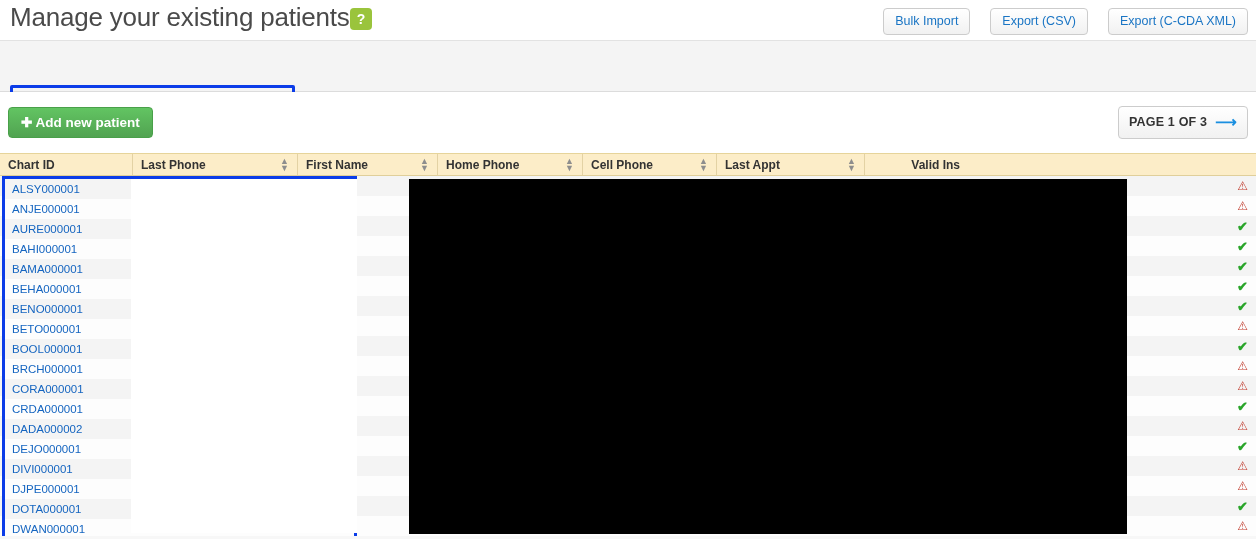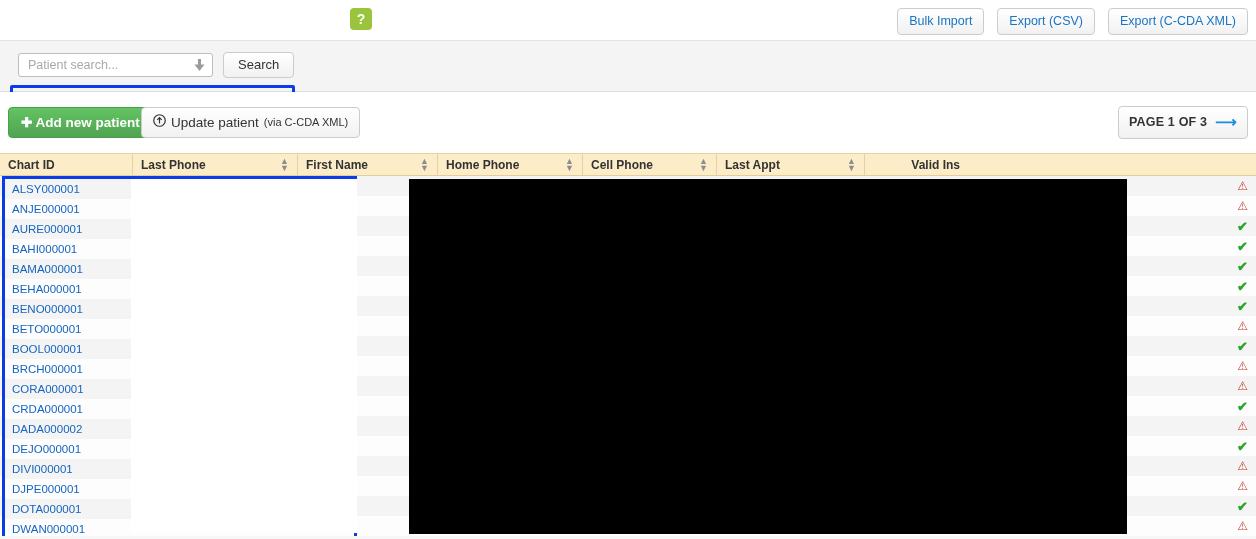--- a/index.html
+++ b/index.html
@@ -22,21 +22,21 @@
     letter-spacing: -0.2px; white-space: nowrap;
   }
   .help-badge {
     position: absolute; left: 350px; top: 8px;
     width: 22px; height: 22px; border-radius: 4px;
     background: #9ac43c; color: #fff;
     font-size: 14px; font-weight: bold;
     display: flex; align-items: center; justify-content: center;
     cursor: pointer;
   }
-  .top-btns { position: absolute; right: 8px; top: 8px; display: flex; gap: 13px; }
+  .top-btns { position: absolute; right: 8px; top: 8px; display: flex; gap: 20px; }
   .btn {
     border: 1px solid #ccc; border-radius: 4px;
     background: linear-gradient(#ffffff, #f1f1f1);
     font-size: 12.5px; padding: 5px 11px 6px;
     color: #333; white-space: nowrap; cursor: pointer;
     font-family: "Liberation Sans", sans-serif;
   }
   .btn-link-text { color: #1a75c4; }
 
   
@@ -143,59 +143,38 @@
   .hl-ids { position: absolute; left: 7px; top: 0; width: 120px; }
   .hl-ids .hl-id { height: 20px; display: flex; align-items: center; font-size: 11.5px; color: #1565c0; }
   .bottom-strip { position: absolute; left: 0; top: 536px; width: 1256px; height: 3px; background: #f7f7f7; }
 </style>
 </head>
 <body>
 
 <div id="app">
 
   <div class="header-row">
+    <div class="page-title">Manage your existing patients</div>
     <div class="help-badge">?</div>
     <div class="top-btns">
       <button class="btn btn-link-text">Bulk Import</button>
       <button class="btn btn-link-text">Export (CSV)</button>
       <button class="btn btn-link-text">Export (C-CDA XML)</button>
     </div>
   </div>
 
   <div class="toolbar">
-    <div class="search-wrap">
-      <div class="search-input-box">
-        <input type="text" placeholder="Patient search..." style="">
-        <span class="spinner-icon">
-          <svg width="11" height="13" viewBox="0 0 11 13" aria-hidden="true">
-            <rect x="4" y="0" width="3" height="6" fill="#9b9b9b"></rect>
-            <polygon points="0.5,5.5 10.5,5.5 5.5,12" fill="#9b9b9b"></polygon>
-          </svg>
-        </span>
-      </div>
-      <button class="btn btn-search">Search</button>
-    </div>
     <div class="highlight-search"></div>
     <button class="btn btn-more-filters">More Filters</button>
   </div>
 
   <div class="action-row">
     <button class="btn-add">
       <span>✚</span>
       <span>Add new patient</span>
-    </button>
-    <button class="btn btn-update">
-      <span>
-        <svg width="13" height="13" viewBox="0 0 14 14" aria-hidden="true">
-          <circle cx="7" cy="7" r="6.2" fill="none" stroke="#333" stroke-width="1.3"></circle>
-          <path d="M7 10.3 V4.2 M4.6 6.4 L7 3.9 L9.4 6.4" fill="none" stroke="#333" stroke-width="1.3"></path>
-        </svg>
-      </span>
-      <span>Update patient</span>
-      <span class="sub">(via C-CDA XML)</span>
     </button>
     <div class="pager">
       <span>PAGE 1 OF 3</span>
       <span class="arrow">⟶</span>
     </div>
   </div>
 
   <div class="tbl">
     <div class="thead" id="thead">
         <div class="th" style="width: 133px;">

